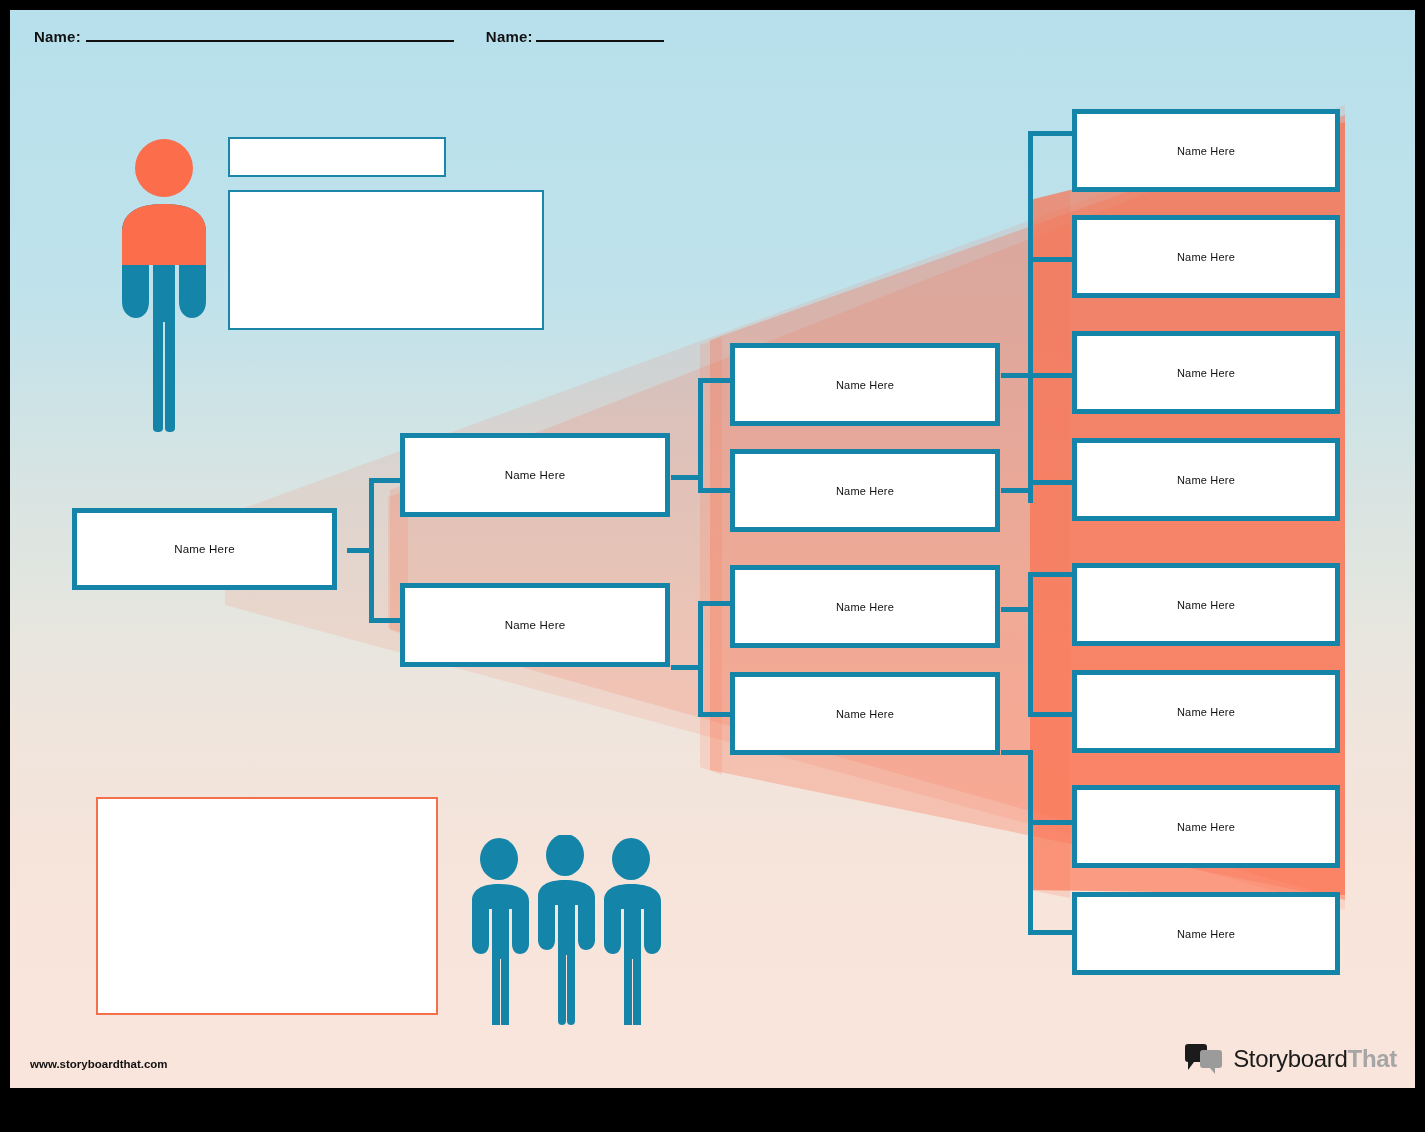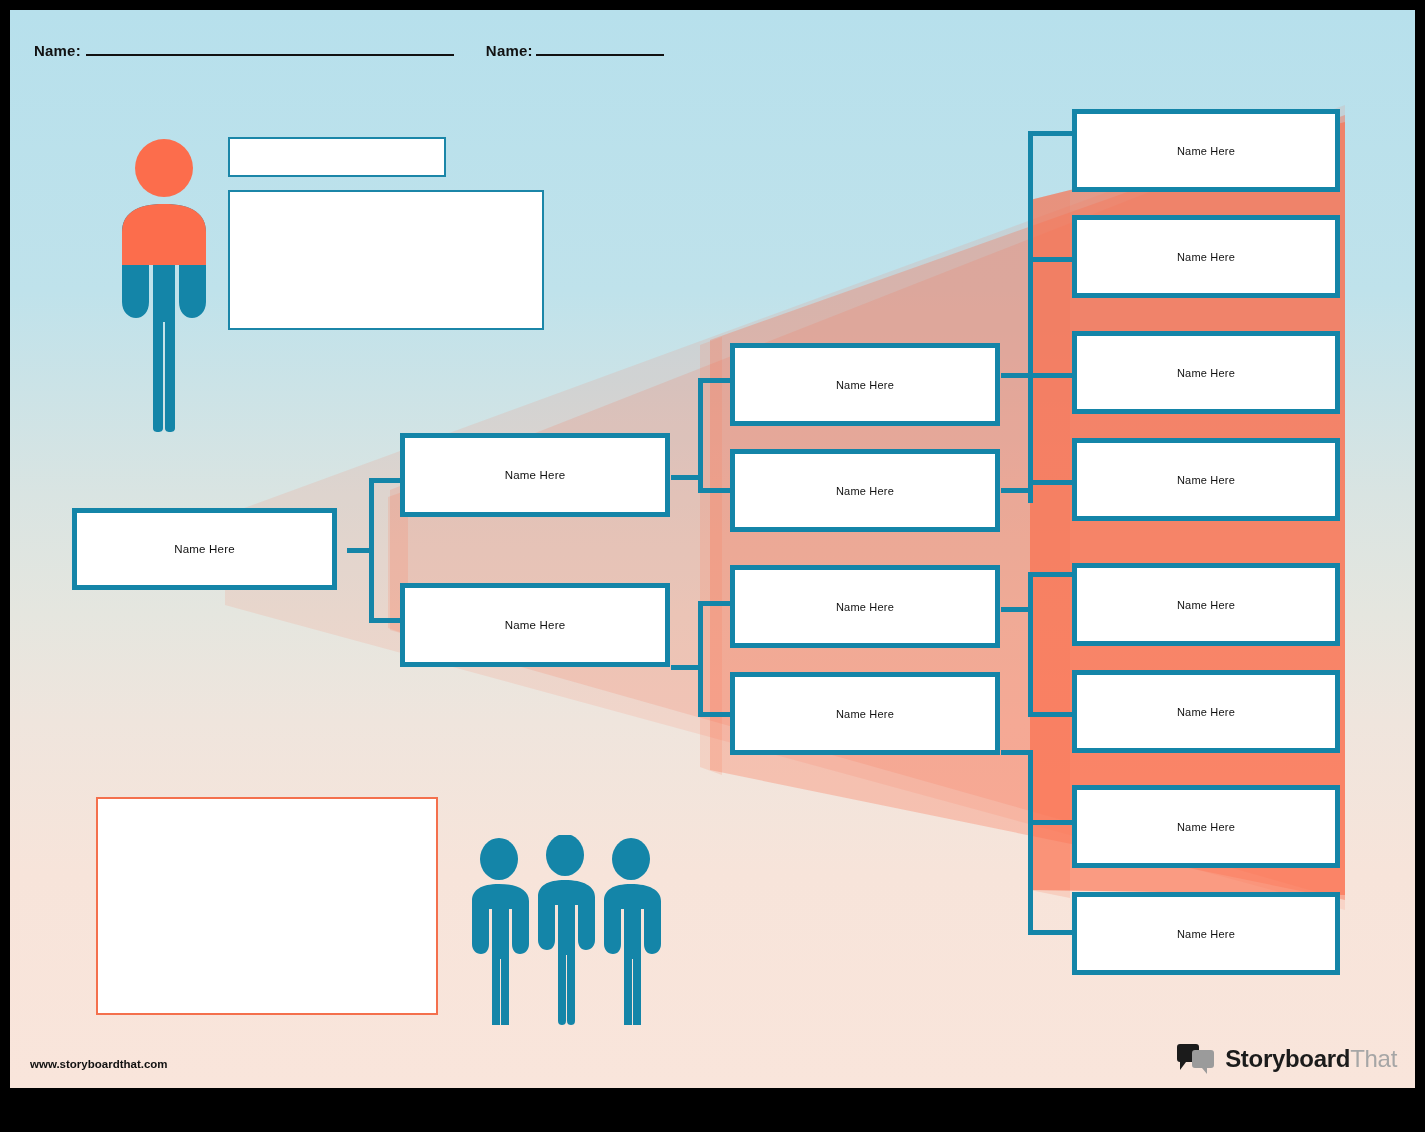--- a/index.html
+++ b/index.html
@@ -20,21 +20,21 @@
         #e5e6df 56%,
         #efe5dd 66%,
         #f7e4da 80%,
         #f9e5db 100%);
   }
 
   
   #wedge{position:absolute;left:0;top:0;width:1405px;height:1078px;pointer-events:none;}
 
   
-  #header{position:absolute;left:24px;top:30px;display:flex;align-items:baseline;gap:0;}
+  #header{position:absolute;left:24px;top:16px;display:flex;align-items:baseline;gap:0;}
   .hdr-label{font-size:15px;font-weight:bold;color:#111;letter-spacing:.2px;}
   .hdr-rule{display:inline-block;border-bottom:2.5px solid #111;height:14px;}
   #name-rule{width:368px;margin-left:5px;}
   #date-label{margin-left:32px;}
   #date-rule{width:128px;margin-left:3px;}
 
   
   .figure{position:absolute;}
 
   
@@ -49,22 +49,22 @@
     display:flex;align-items:center;justify-content:center;
     font-size:11px;font-weight:normal;color:#111;letter-spacing:.2px;
   }
   .node-l1{font-size:11.5px;}
   .conn{position:absolute;background:#1485a8;}
 
   
   #site-url{position:absolute;left:20px;bottom:18px;font-size:11.5px;font-weight:bold;color:#111;}
   #logo{position:absolute;right:18px;bottom:14px;display:flex;align-items:center;gap:9px;}
   #logo-text{font-size:24px;letter-spacing:-.3px;}
-  #logo-text .b1{color:#1b1b1b;font-weight:700;}
-  #logo-text .b2{color:#a6a6a6;font-weight:400;margin-top:27px;}
+  #logo-text .b1{color:#1b1b1b;font-weight:400;}
+  #logo-text .b2{color:#a6a6a6;font-weight:700;margin-top:27px;}
 </style>
 </head>
 <body>
 
 <div id="stage">
   <div id="canvas">
 
     <svg id="wedge" viewBox="0 0 1405 1078" preserveAspectRatio="none">
 
       <polygon points="215,505 1335,95 1335,900 215,595" fill="#fc6d4c" opacity="0.13"></polygon>

